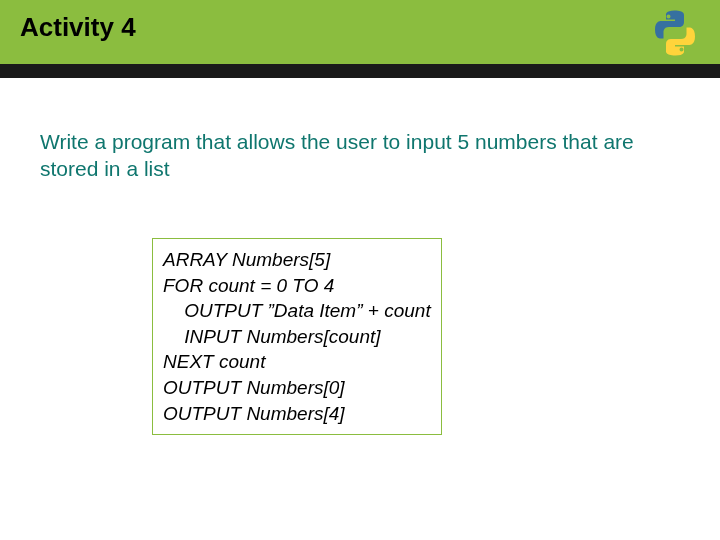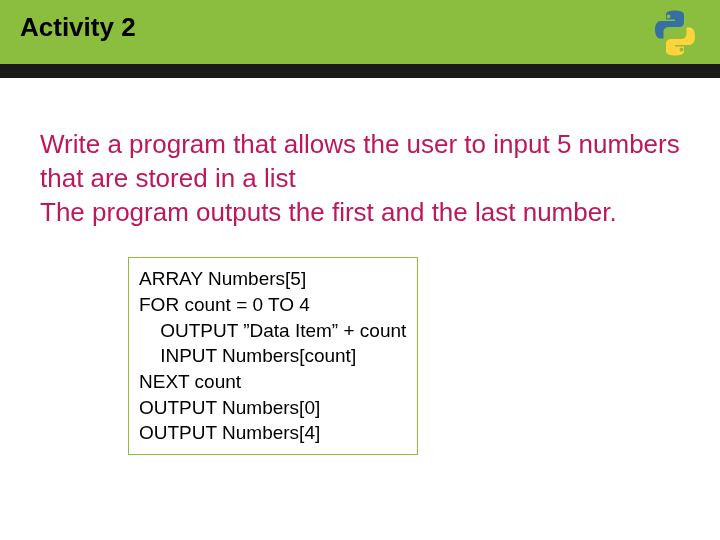--- a/index.html
+++ b/index.html
@@ -29,54 +29,55 @@
     height: 50px;
   }
   .blackbar {
     background: #1a1a1a;
     height: 14px;
   }
   .content {
     padding: 50px 40px 0 40px;
   }
   .body-text {
-    font-size: 26px;
+    font-size: 21px;
     line-height: 1.3;
-    color: #be185d;
+    color: #0f766e;
   }
   .codebox {
-    margin: 28px 0 0 88px;
+    margin: 28px 0 0 112px;
     width: 290px;
     border: 1px solid #8bbd3f;
     padding: 8px 10px;
     font-family: Arial, Helvetica, sans-serif;
     font-size: 19px;
     line-height: 1.35;
     white-space: pre-wrap;
     color: #000;
+    font-style: italic;
   }
 </style>
 </head>
 <body>
 
 <div class="header">
-  <div class="title">Activity 2</div>
+  <div class="title">Activity 4</div>
   <div class="logo">
     <svg viewBox="0 0 100 100" width="50" height="50">
       <path fill="#3670a0" d="M49 5c-18 0-17 8-17 8v10h18v3H22s-12-1-12 17 10 18 10 18h7V49s-1-11 11-11h19s11 1 11-10V14s2-9-19-9zM37 13a4 4 0 1 1 0 8 4 4 0 0 1 0-8z"></path>
       <path fill="#ffd43b" d="M51 95c18 0 17-8 17-8V77H50v-3h28s12 1 12-17-10-18-10-18h-7v12s1 11-11 11H43s-11-1-11 10v14s-2 9 19 9zm12-8a4 4 0 1 1 0-8 4 4 0 0 1 0 8z"></path>
     </svg>
   </div>
 </div>
 <div class="blackbar"></div>
 
 <div class="content">
   <div class="body-text">
     <span>Write a program that allows the user to input 5 numbers that are stored in a list</span><br>
-    <span>The program outputs the first and the last number.</span><br>
+    <br>
   </div>
   <div class="codebox">ARRAY Numbers[5]
 FOR count = 0 TO 4
     OUTPUT ”Data Item” + count
     INPUT Numbers[count]
 NEXT count
 OUTPUT Numbers[0]
 OUTPUT Numbers[4]</div>
 </div>
 

